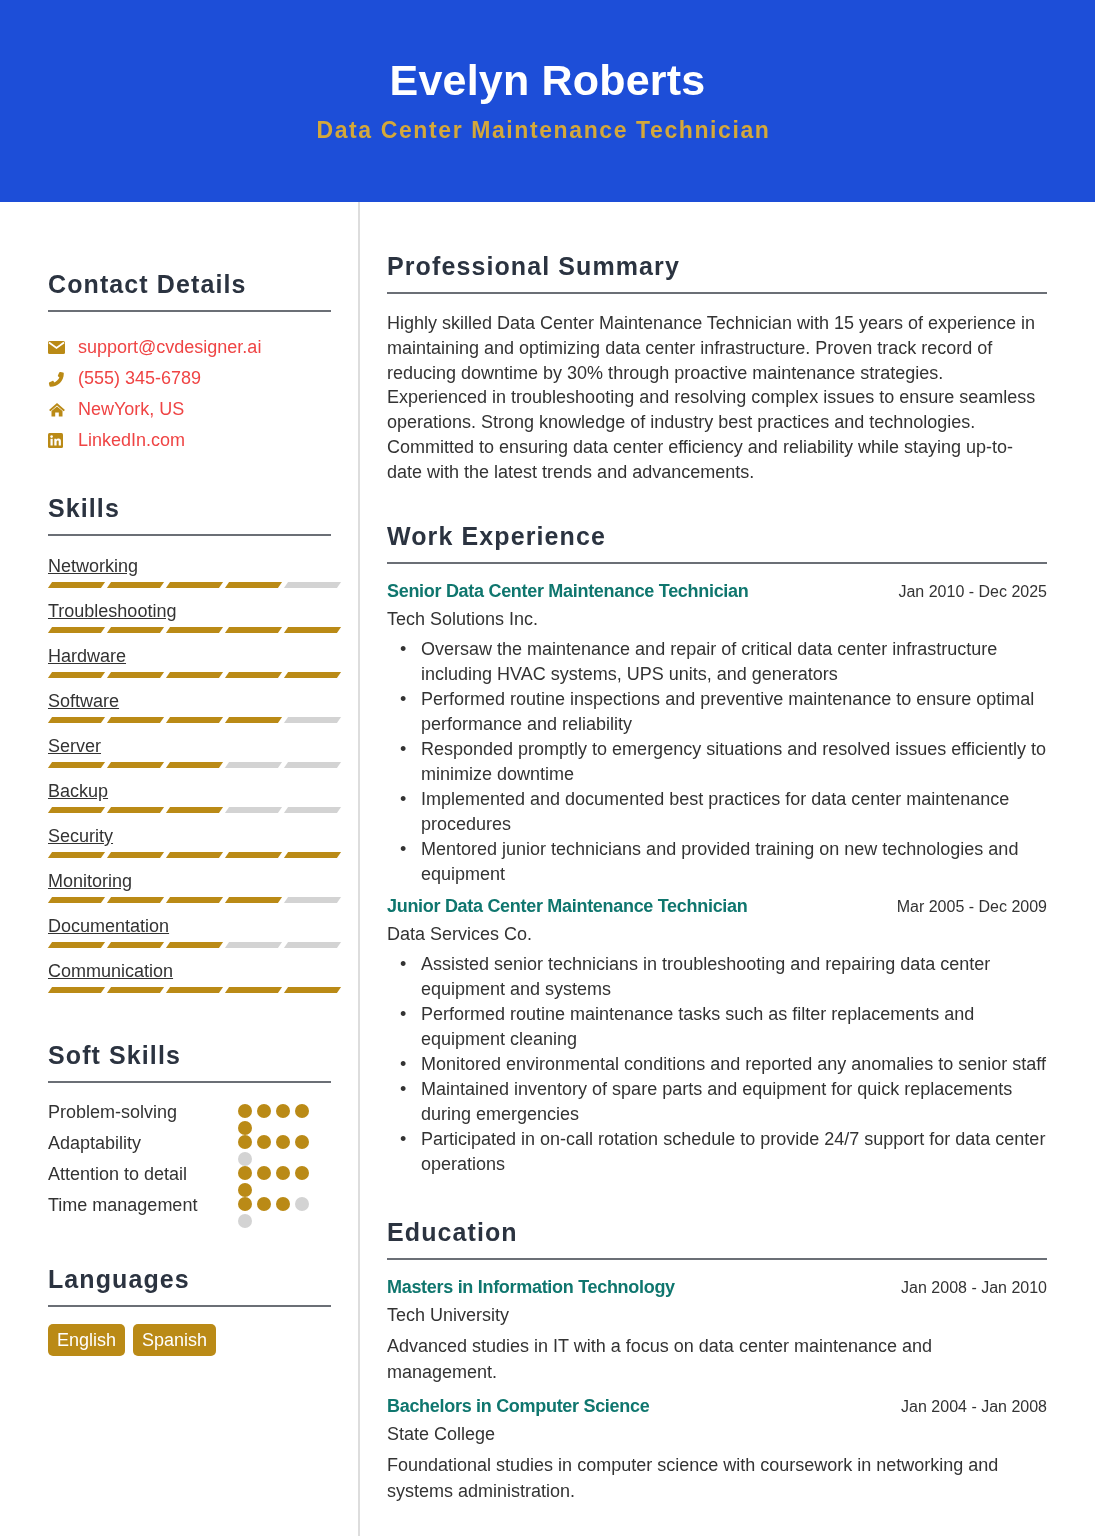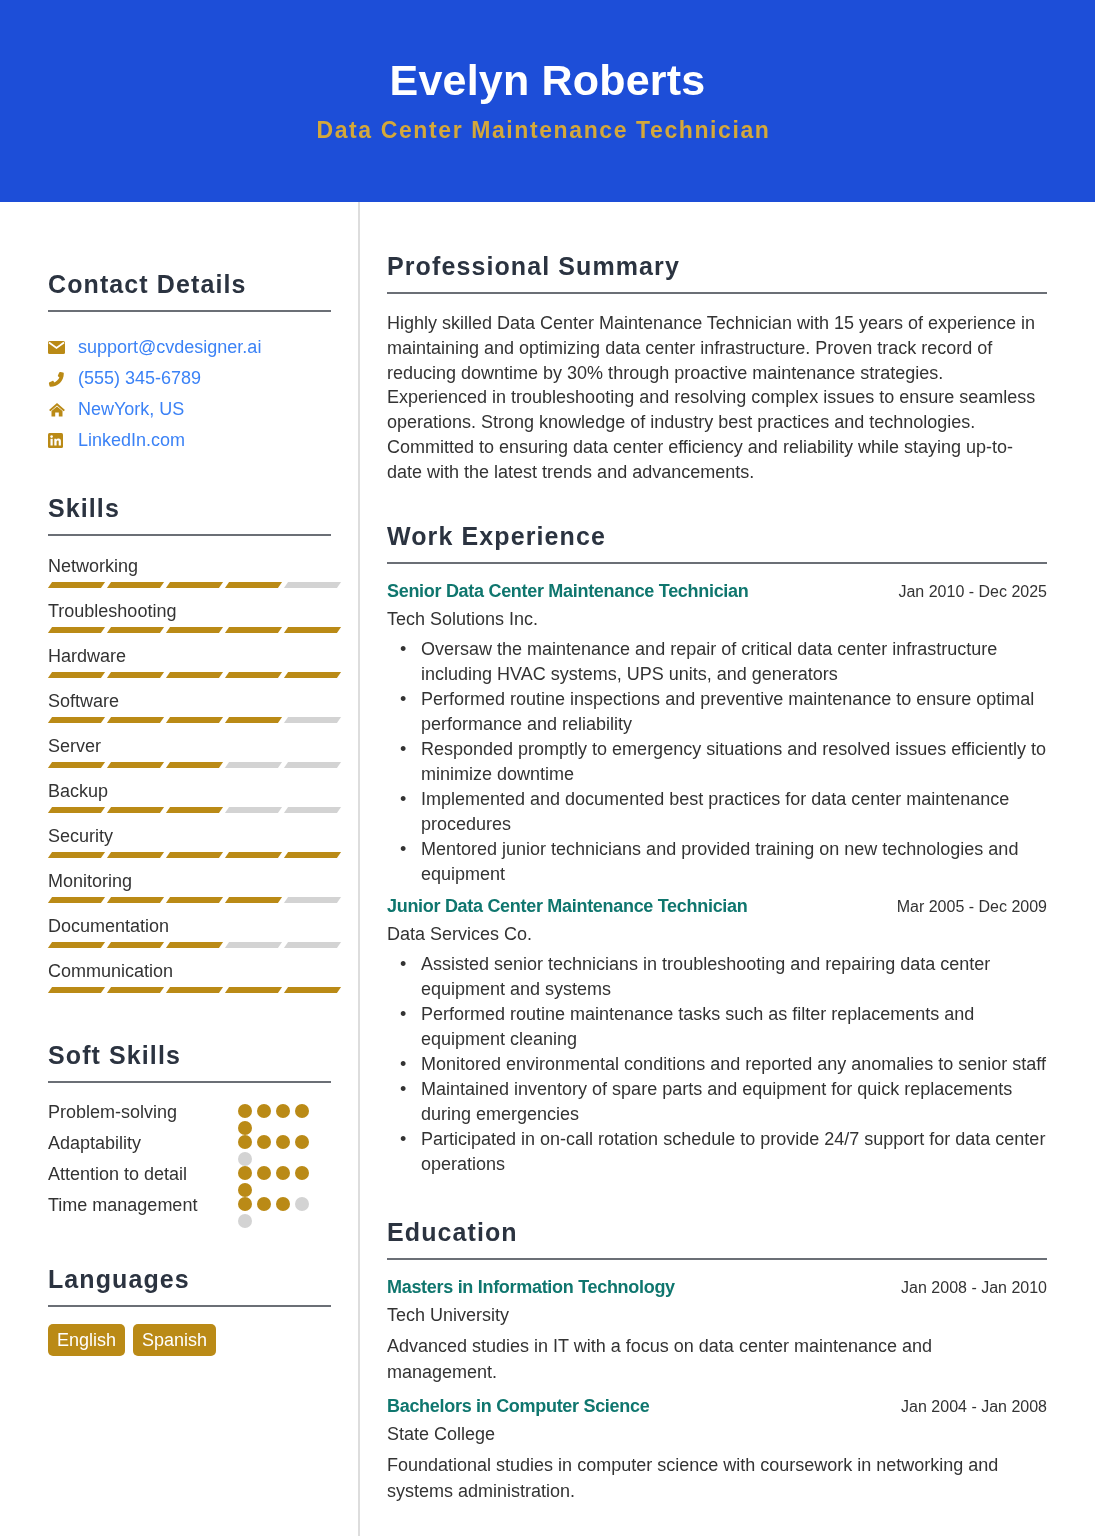--- a/index.html
+++ b/index.html
@@ -27,26 +27,26 @@
   .right { position: absolute; left: 387px; top: 202px; width: 660px; }
 
   .section-title {
     font-size: 25px; font-weight: bold; color: #2b3340; letter-spacing: 1.1px;
     height: 34px; line-height: 34px;
   }
   .section-rule { height: 2px; background: #6b6f76; margin-top: 9px; }
 
   
   .contact-list { margin-top: 20px; }
-  .contact-item { display: flex; align-items: center; height: 31px; font-size: 18px; color: #3b82f6; }
+  .contact-item { display: flex; align-items: center; height: 31px; font-size: 18px; color: #ef4444; }
   .contact-item .ico { width: 30px; display: flex; align-items: center; }
 
   
   .skill { height: 45px; position: relative; }
-  .skill .label { font-size: 18px; color: #333; line-height: 22px; padding-top: 4px; }
+  .skill .label { font-size: 18px; color: #333; line-height: 22px; padding-top: 4px; text-decoration: underline; }
   .skill .bars { position: absolute; left: 0; top: 31px; display: flex; gap: 4px; }
   .skill .bar { width: 53px; height: 6px; transform: skewX(-35deg); margin-left: 2px; }
   .bar.on { background: #ba8a16; }
   .bar.off { background: #d3d3d3; }
 
   
   .soft { position: relative; font-size: 18px; color: #333; }
   .soft-row { position: relative; min-height: 31px; }
   .soft-row .label { width: 180px; line-height: 25px; padding-top: 3px; }
   .soft-row .dots { position: absolute; left: 190px; top: 7px; width: 76px; display: flex; flex-wrap: wrap; row-gap: 3px; }

